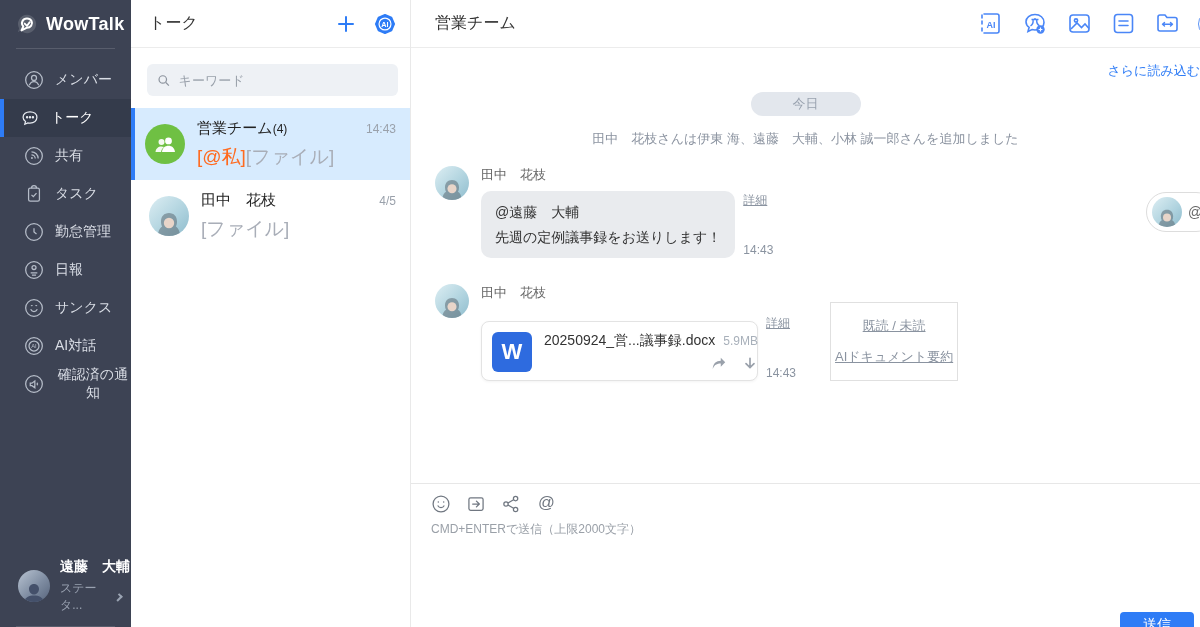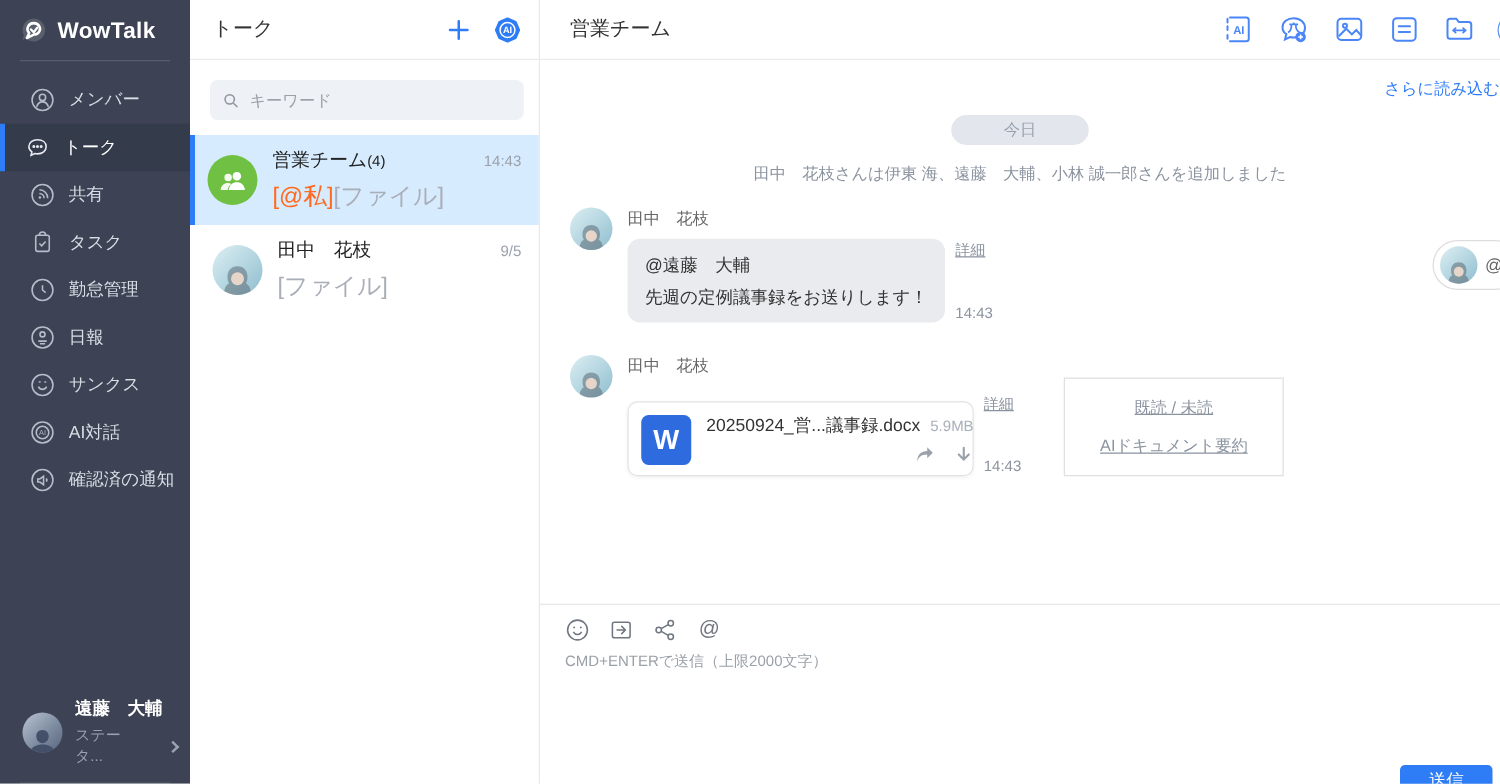--- a/index.html
+++ b/index.html
@@ -1,21 +1,21 @@
 <!DOCTYPE html>
 <html><head>
 <meta charset="utf-8">
 <style>
   * { margin:0; padding:0; box-sizing:border-box; }
   html,body { width:1200px; height:627px; overflow:hidden;
     font-family:"Liberation Sans","DejaVu Sans",sans-serif; background:#fff; }
   .app { display:flex; width:1200px; height:627px; }
 
   
-  .sidebar { width:152px; height:100%; background:#3d4354; color:#dfe3ea;
+  .sidebar { width:131px; height:100%; background:#3d4354; color:#dfe3ea;
     display:flex; flex-direction:column; flex-shrink:0; }
   .logo-row { height:48px; display:flex; align-items:center; padding-left:16px; gap:8px; }
   .logo-mark { width:22px; height:22px; }
   .logo-text { font-size:18px; font-weight:bold; color:#fff; letter-spacing:.3px; }
   .side-divider { height:1px; background:rgba(255,255,255,.14); margin:0 16px; }
   .nav { margin-top:12px;text-align:center; }
   .nav-item { height:38px; display:flex; align-items:center; gap:11px;
     padding-left:20px; font-size:14px; color:#d9dde5; cursor:pointer; border-left:4px solid transparent; }
   .nav-item svg { flex-shrink:0; }
   .nav-item.active { background:#343b4b; border-left:4px solid #2e7cf6; padding-left:16px; color:#fff; }
@@ -83,21 +83,21 @@
   .msg-meta .detail { text-decoration:underline; cursor:pointer; }
   .file-card { margin-top:7px; background:#fff; border:1px solid #e3e3e3; border-radius:8px;
     box-shadow:0 1px 3px rgba(0,0,0,.05); width:277px; padding:10px 12px 8px 10px; display:flex; gap:12px; }
   .word-icon { width:40px; height:40px; border-radius:6px; background:#2e6bdf; color:#fff;
     display:flex; align-items:center; justify-content:center; font-size:22px; font-weight:bold; flex-shrink:0; }
   .file-body { flex:1; display:flex; flex-direction:column;align-items:flex-end; }
   .file-toprow { display:flex; align-items:baseline; gap:8px; }
   .file-name { font-size:14px; color:#333; white-space:nowrap; }
   .file-size { font-size:12px; color:#a8b0ba; }
   .file-actions { margin-top:6px; display:flex; justify-content:flex-end; gap:14px; }
-  .read-box { margin-left:34px; border:1px solid #e0e0e0; background:#fff; padding:14px 28px;
+  .read-box { margin-left:34px; border:1px solid #e0e0e0; background:#fff; padding:14px 4px;
     display:flex; flex-direction:column; align-items:center; gap:13px; align-self:stretch; justify-content:center; }
   .read-link { font-size:13px; color:#8a93a0; text-decoration:underline; cursor:pointer; white-space:nowrap; }
   .mention-pill { position:absolute; right:-16px; top:144px; height:40px; width:70px;
     background:#fff; border:1px solid #ddd; border-radius:20px; display:flex; align-items:center;
     padding-left:5px; gap:6px; font-size:14px; color:#666; }
   .mention-pill .avatar { width:30px; height:30px; }
 
   
   .composer { border-top:1px solid #e7e7e7; height:144px; padding:9px 0 0 20px; position:relative; }
   .composer-icons { display:flex; align-items:center; gap:15px; }
@@ -265,21 +265,21 @@
     <div class="chat-item">
       <div class="avatar avatar-woman" style="width:40px;height:40px;">
         <svg width="32" height="26" viewBox="0 0 32 26">
             <path d="M16 1c5 0 8 3.5 8 8.5 0 2-.4 3.7-1.2 5C25 16 27 18 27 26H5c0-8 2-10 4.2-11.5C8.4 13.2 8 11.5 8 9.5 8 4.5 11 1 16 1z" fill="#5d6b75" opacity=".55"></path>
             <circle cx="16" cy="11" r="5.2" fill="#e8d5c9"></circle>
           </svg>
       </div>
       <div class="chat-item-body">
         <div class="chat-item-toprow">
           <span class="chat-item-name">田中　花枝</span>
-          <span class="chat-item-time">9/5</span>
+          <span class="chat-item-time">4/5</span>
         </div>
         <div class="chat-item-sub">
           <span>[ファイル]</span>
         </div>
       </div>
     </div>
   </div>
 
   <div class="main">
     <div class="main-header">

